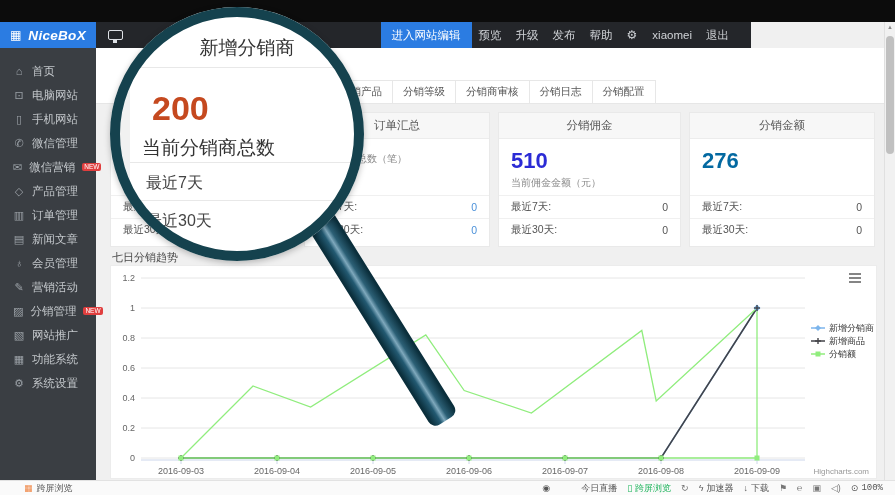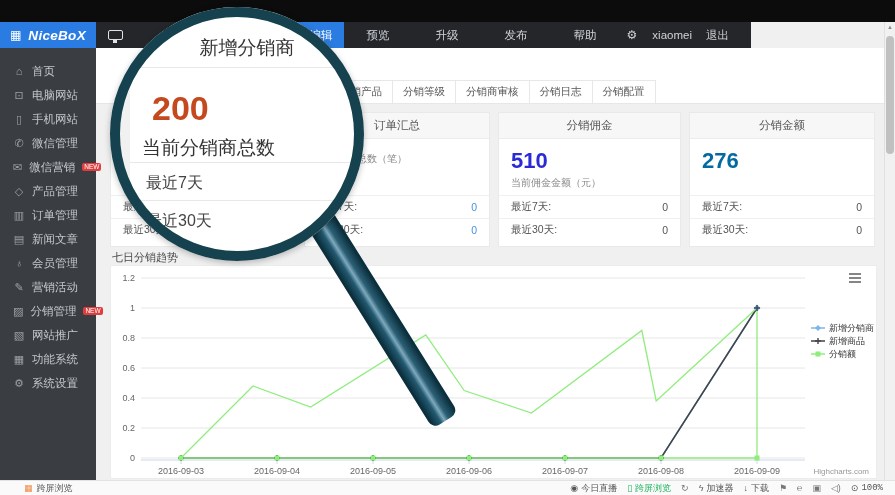--- a/index.html
+++ b/index.html
@@ -17,21 +17,21 @@
   #logo .brand { font-size:13.5px; font-weight:bold; font-style:italic; letter-spacing:.3px; }
 
   
   #navbar { position:absolute; left:96px; top:22px; width:655px; height:26px; background:#24262a; color:#cfd2d6;
             display:flex; align-items:center; font-size:11.5px;gap:47px; }
   .monitor-ico { width:15px; height:10px; border:1.5px solid #dfe2e6; border-radius:2px; position:relative; margin-left:12px; }
   .monitor-ico:after { content:""; position:absolute; left:4px; bottom:-4px; width:4px; height:3px; background:#dfe2e6; }
   #nav-right { margin-left:auto; display:flex; align-items:center; height:100%; }
   #edit-site-btn { background:#2b7ce2; color:#fff; height:100%; display:flex; align-items:center;
                    padding:0 11px; font-size:11.5px; border:none; cursor:pointer; }
-  .nav-link { padding:0 23px; color:#cfd2d6; cursor:pointer; white-space:nowrap; }
+  .nav-link { padding:0 7px; color:#cfd2d6; cursor:pointer; white-space:nowrap; }
   .nav-gear { font-size:12px; padding:0 7px; cursor:pointer; }
   #nav-user { padding:0 8px; }
   #nav-logout { padding:0 22px 0 6px; cursor:pointer; }
 
   
   #sidebar { position:absolute; left:0; top:48px; width:96px; height:432px; background:#3a3e43; padding-top:11px; }
   .side-item { height:24px; display:flex; align-items:center; gap:7px; padding-left:13px; cursor:pointer; color:#c3c7cb; }
   .side-item .s-ico { width:12px; font-size:11px; color:#9aa0a6; text-align:center; }
   .side-item .s-label { font-size:11.5px; white-space:nowrap; }
   .side-badge { background:#e03e3e; color:#fff; font-size:6.5px; padding:1px 2px; border-radius:2px; line-height:1; }
@@ -339,21 +339,21 @@
   </div>
 
   <div id="status-bar">
     <div id="status-left">
       <span class="gift-ico">▦</span>
       <span>跨屏浏览</span>
     </div>
     <div id="status-right">
         <span class="st-item">
           <span class="st-ico" style="color: rgb(85, 85, 85);">◉</span>
-          <span style="color: rgb(85, 85, 85);">今日直播</span>
+          <span style="color: rgb(85, 85, 85); margin-left: 28px;">今日直播</span>
         </span>
         <span class="st-item">
           <span class="st-ico" style="color: rgb(28, 179, 90);">▯</span>
           <span style="color: rgb(28, 179, 90);">跨屏浏览</span>
         </span>
         <span class="st-item">
           <span class="st-ico" style="color: rgb(119, 119, 119);">↻</span>
         </span>
         <span class="st-item">
           <span class="st-ico" style="color: rgb(85, 85, 85);">ϟ</span>

